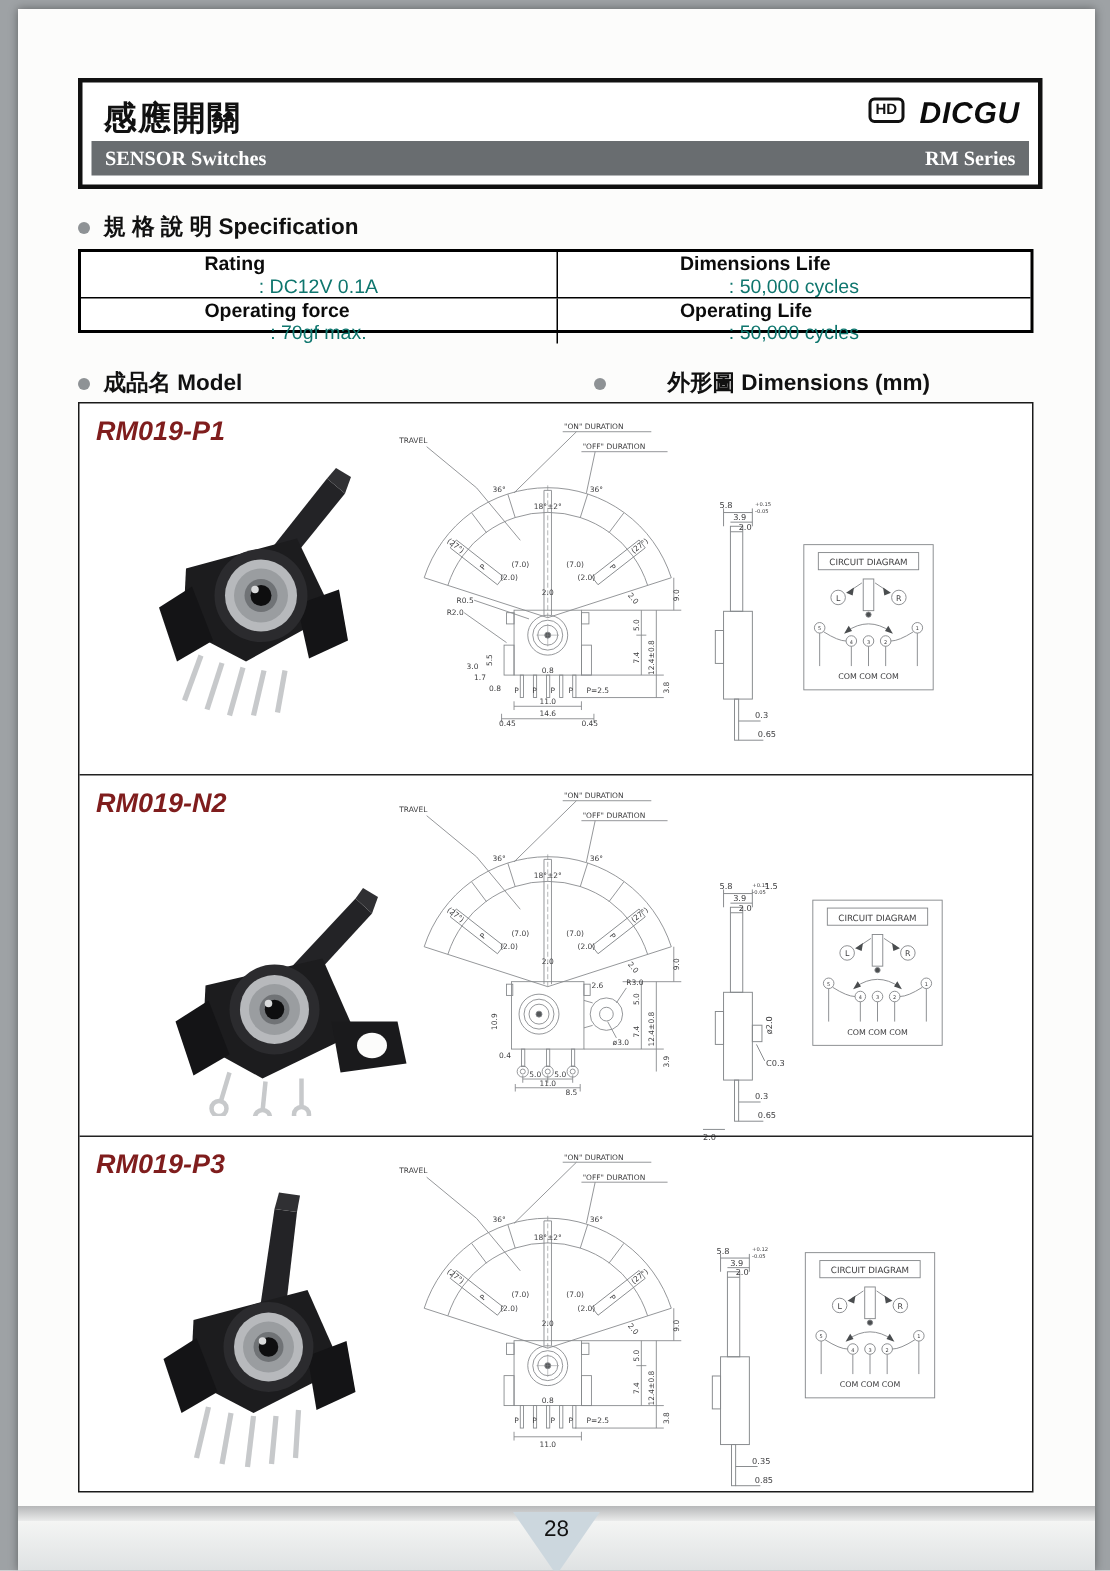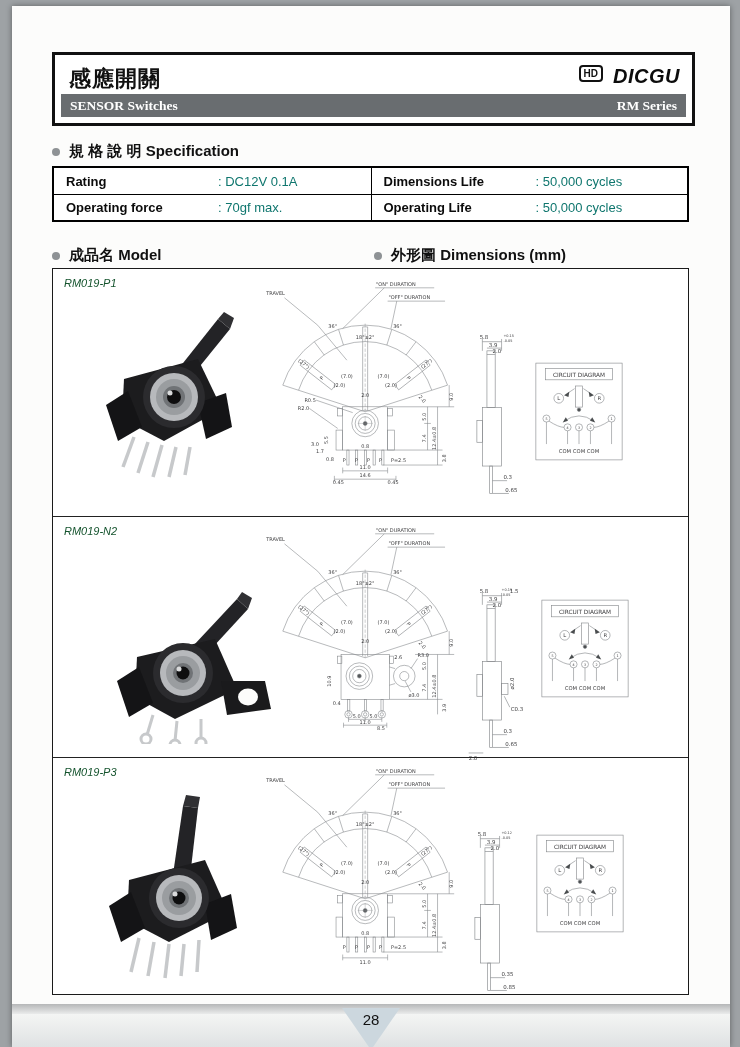--- a/index.html
+++ b/index.html
@@ -17,30 +17,30 @@
   .hdr-bar{position:absolute;left:6px;right:6px;bottom:6px;height:23px;background:#696d70;color:#fff;display:flex;justify-content:space-between;align-items:center;padding:0 9px;font-size:13.5px;font-weight:bold;font-family:Liberation Serif, serif;}
 
   
   .sec-head{position:absolute;font-size:15px;font-weight:bold;color:#111;display:flex;align-items:center;}
   .bullet{width:8px;height:8px;border-radius:50%;background:#8e9295;display:inline-block;margin-right:9px;}
 
   
   .spec-table{position:absolute;left:40px;top:160px;width:637px;height:56px;border:2px solid #000;box-sizing:border-box;display:grid;grid-template-rows:1fr 1fr;background:#fff;}
   .spec-row{display:grid;grid-template-columns:1fr 1fr;}
   .spec-row + .spec-row{border-top:1.4px solid #000;}
-  .spec-cell{display:flex;align-items:center;padding:0 12px;font-size:13px;}
+  .spec-cell{display:flex;align-items:center;padding:0 12px;font-size:13px;flex-direction:column;}
   .spec-cell.right{border-left:1.4px solid #000;}
   .spec-label{font-weight:bold;width:152px;color:#0b0b0b;}
   .spec-value{color:#0f766e;}
 
   
   .model-box{position:absolute;left:40px;top:262px;width:637px;height:727px;border:1.6px solid #1a1a1a;box-sizing:border-box;background:#fff;}
   .model-row{position:relative;width:100%;}
   .model-row + .model-row{border-top:1.2px solid #222;}
-  .model-name{position:absolute;left:11px;top:8px;font-size:11px;font-weight:normal;font-style:italic;color:#14532d;}
+  .model-name{position:absolute;left:11px;top:8px;font-size:18px;font-weight:bold;font-style:italic;color:#7f1d1d;}
   .photo,.drawing,.sideview,.circuit{position:absolute;}
 
   .t{font-family:"DejaVu Sans",sans-serif;font-size:6px;fill:#3d3d3f;}
   .tm{text-anchor:middle;}
   .ts{font-size:3.8px;}
   .g-line{stroke:#85888b;stroke-width:.7;fill:none;}
 
   
   .page-num{position:absolute;left:50%;top:1002px;transform:translateX(-50%);width:58px;height:42px;background:#ccd7de;clip-path:polygon(0 0,100% 0,50% 100%);text-align:center;font-size:15px;color:#111;padding-top:3px;box-sizing:border-box;}
 </style>
@@ -226,21 +226,21 @@
         <span class="spec-label">Operating Life</span>
         <span class="spec-value">: 50,000 cycles</span>
       </div>
     </div>
   </div>
 
   <div class="sec-head" style="left:40px;top:240px;">
     <span class="bullet"></span>
     <span>成品名 Model</span>
   </div>
-  <div class="sec-head" style="left:362px;top:240px;">
+  <div class="sec-head" style="left:384px;top:240px;gap:32px;">
     <span class="bullet"></span>
     <span>外形圖 Dimensions (mm)</span>
   </div>
 
   <div class="model-box">
 
     <div class="model-row" style="height:247px">
       <div class="model-name">RM019-P1</div>
 
       <svg class="photo" style="left:25px;top:18px;width:175px;height:195px" viewBox="0 0 175 195">

